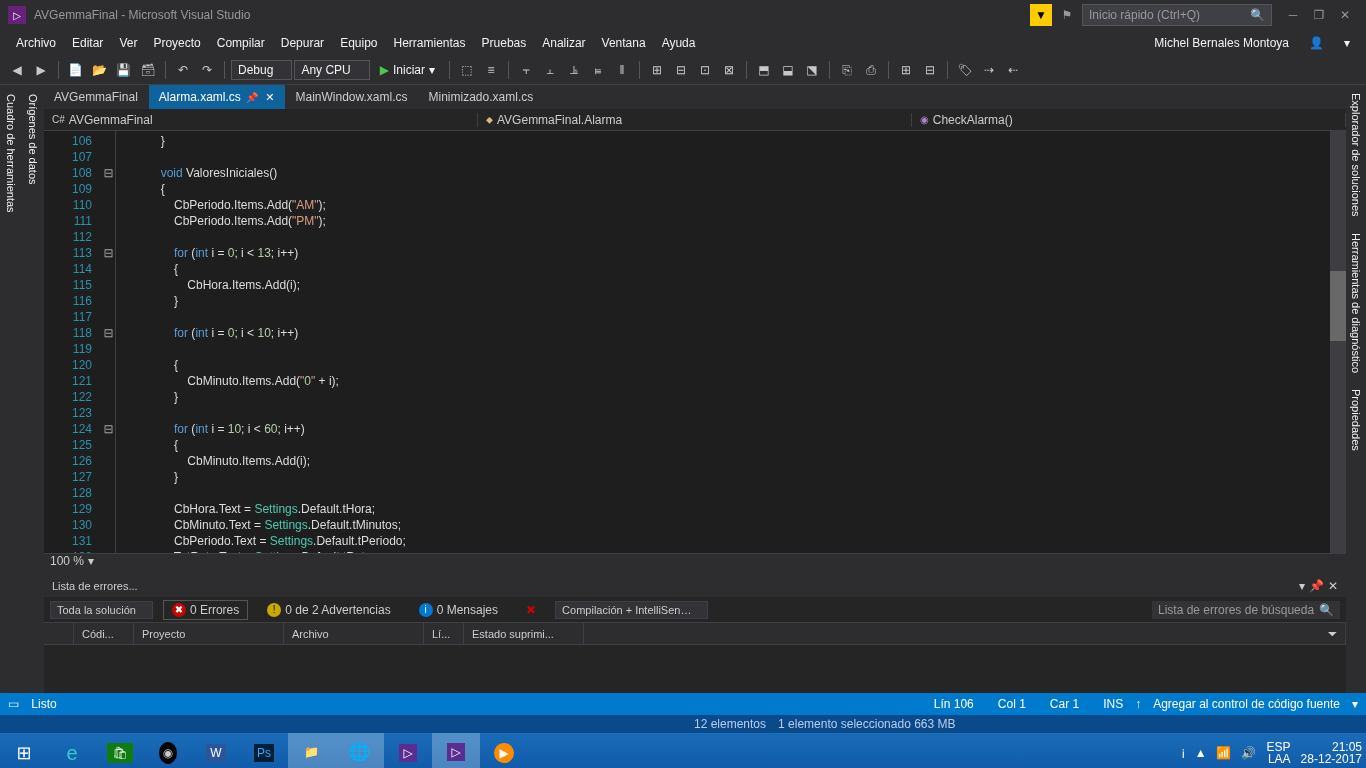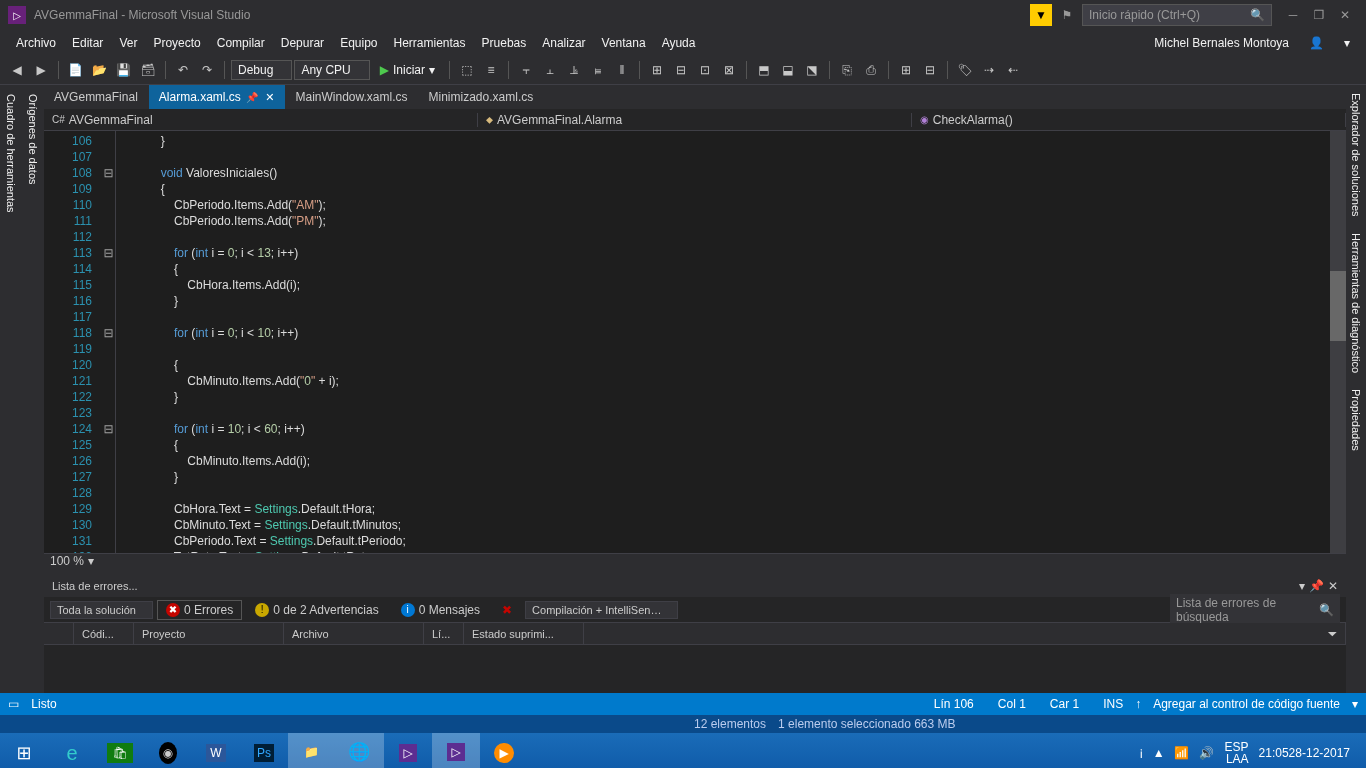--- a/index.html
+++ b/index.html
@@ -47,38 +47,38 @@
 .type { color: #4ec9b0; }
 .num { color: #b5cea8; }
 .scrollbar-v { position: absolute; right: 0; top: 0; width: 16px; height: 100%; background: #3e3e42; }
 .scrollbar-v .thumb { position: absolute; top: 140px; width: 100%; height: 70px; background: #686868; }
 .zoom-bar { height: 16px; background: #2d2d30; display: flex; align-items: flex-start; padding: 0 6px; color: #ccc; font-size: 11px; gap: 4px; border-top: 1px solid #3f3f46;}
 .hsplit { height: 6px; background: #2d2d30; cursor: ns-resize; }
 .errlist { background: #252526; display: flex; flex-direction: column; }
 .errlist-header { height: 22px; display: flex; align-items: center; padding: 0 8px; color: #ccc; justify-content: space-between; background:#2d2d30; }
 .errlist-header .title { font-size: 11px; }
 .errlist-header .btns { display: flex; gap: 4px; }
-.errlist-toolbar { height: 26px; display: flex; align-items: center; padding: 0 6px; gap: 4px; background: #252526; border-bottom: 1px solid #3f3f46;}
+.errlist-toolbar { height: 26px; display: flex; align-items: center; padding: 0 6px; gap: 10px; background: #252526; border-bottom: 1px solid #3f3f46;}
 .errlist-toolbar .dd { background: #333337; padding: 2px 16px 2px 6px; color: #ccc; font-size: 11px; border:1px solid #3f3f46;}
 .errlist-toolbar .filter-btn { display: flex; align-items: center; gap: 4px; padding: 2px 8px; color: #ccc; cursor: pointer; font-size: 11px; border:1px solid transparent;}
 .errlist-toolbar .filter-btn.active { border:1px solid #555; }
-.errlist-toolbar .search { margin-left: auto; width: 170px; background: #333337; padding: 2px 6px; color: #999; font-size: 11px; display:flex; align-items:center; justify-content:space-between;}
+.errlist-toolbar .search { margin-left: auto; width: 188px; background: #333337; padding: 2px 6px; color: #999; font-size: 11px; display:flex; align-items:center; justify-content:space-between;}
 .errlist-cols { height: 22px; display: flex; background: #2d2d30; border-bottom: 1px solid #3f3f46; }
 .errlist-cols .col { padding: 0 8px; display: flex; align-items: center; color: #ccc; font-size: 11px; border-right: 1px solid #3f3f46; }
 .errlist-body { flex: 1; background: #252526; }
 .statusbar { height: 22px; background: #007acc; color: white; display: flex; align-items: center; padding: 0 8px; font-size: 11px; }
 .statusbar .st-item { padding: 0 12px; }
 .statusbar .st-right { margin-left: auto; display: flex; align-items: center; }
 .side-right { display: flex; }
 .side-right .side-tab { background: #2d2d30; }
 .taskbar { height: 40px; background: linear-gradient(#1a6cb8,#0f5aa8); display: flex; align-items: center; }
 .taskbar .tb-item { width: 48px; height: 40px; display: flex; align-items: center; justify-content: center; cursor: pointer; }
 .taskbar .tb-item.active { background: rgba(255,255,255,0.25); border-bottom: 2px solid white; }
 .taskbar .tray { margin-left: auto; display: flex; align-items: center; color: white; padding-right: 4px; gap: 10px; font-size: 11px; }
-.taskbar .tray .clock { display:flex; align-items:flex-end; line-height:12px; margin-right:12px;}
+.taskbar .tray .clock { display:flex; flex-direction:column; align-items:flex-end; line-height:12px; margin-right:0;}
 .taskbar-info { height: 18px; background: #0a4a8a; color: #bce; display: flex; align-items: center; padding: 0 12px; font-size: 11px; gap: 12px; }
 .circle-icon { width:14px; height:14px; border-radius:50%; display:inline-flex; align-items:center; justify-content:center; font-size:10px; color:white; }
 .err-icon { background:#c50500; }
 .warn-icon { background:#c9a800; color:#000; }
 .info-icon { background:#0078d4; }
 </style>
 </head>
 <body>
 
 <div class="titlebar">

